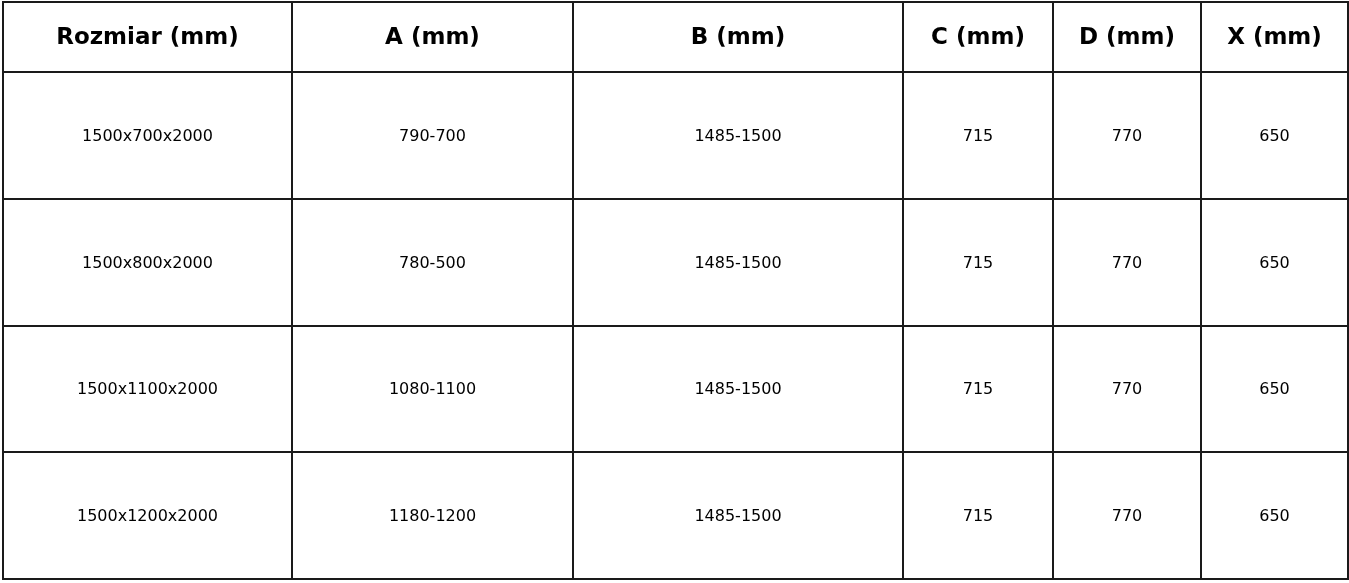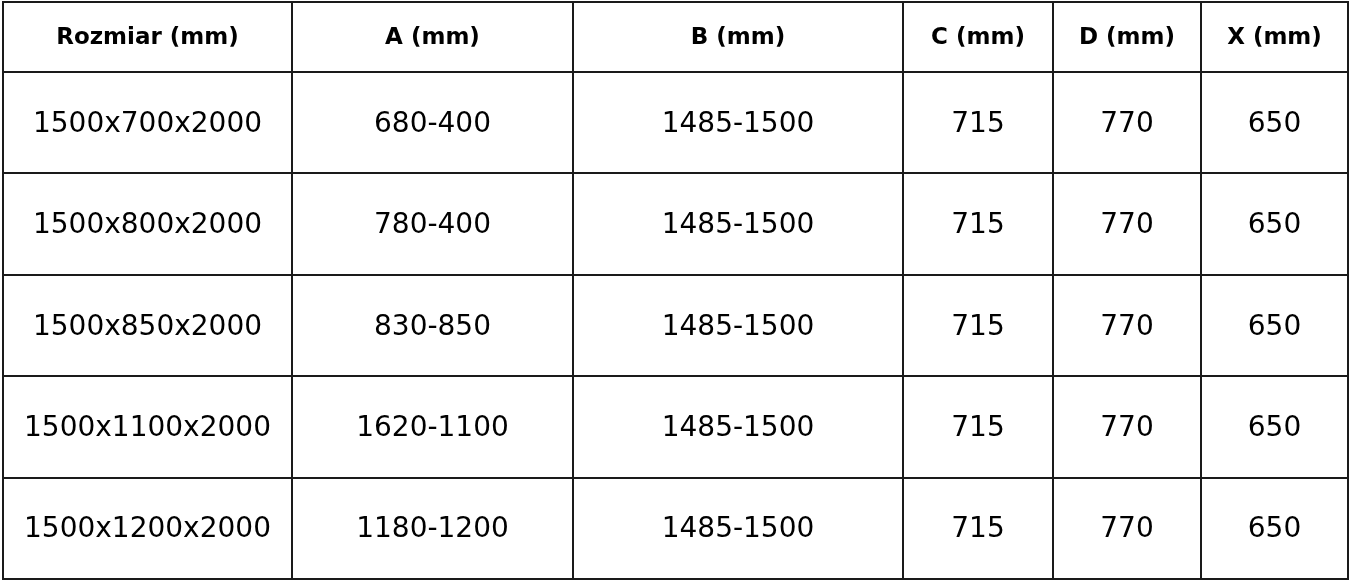--- a/index.html
+++ b/index.html
@@ -25,21 +25,21 @@
     height: 579px;
     table-layout: fixed;
     margin: 1px 0 0 2px;
   }
   table.spec-table td,
   table.spec-table th {
     border: 2px solid #1a1a1a;
     text-align: center;
     vertical-align: middle;
     padding: 0;
-    font-size: 28px;
+    font-size: 16px;
     font-weight: normal;
     color: #000000;
     line-height: 1.2;
     white-space: nowrap;
   }
   table.spec-table thead th {
     font-weight: bold;
     font-size: 23px;
     height: 68px;
   }
@@ -73,45 +73,37 @@
         <th>A (mm)</th>
         <th>B (mm)</th>
         <th>C (mm)</th>
         <th>D (mm)</th>
         <th>X (mm)</th>
       </tr>
     </thead>
     <tbody>
       <tr>
         <td>1500x700x2000</td>
-        <td>680-400</td>
+        <td>790-700</td>
         <td>1485-1500</td>
         <td>715</td>
         <td>770</td>
         <td>650</td>
       </tr>
       <tr>
         <td>1500x800x2000</td>
-        <td>780-400</td>
-        <td>1485-1500</td>
-        <td>715</td>
-        <td>770</td>
-        <td>650</td>
-      </tr>
-      <tr>
-        <td>1500x850x2000</td>
-        <td>830-850</td>
+        <td>780-500</td>
         <td>1485-1500</td>
         <td>715</td>
         <td>770</td>
         <td>650</td>
       </tr>
       <tr>
         <td>1500x1100x2000</td>
-        <td>1620-1100</td>
+        <td>1080-1100</td>
         <td>1485-1500</td>
         <td>715</td>
         <td>770</td>
         <td>650</td>
       </tr>
       <tr>
         <td>1500x1200x2000</td>
         <td>1180-1200</td>
         <td>1485-1500</td>
         <td>715</td>

